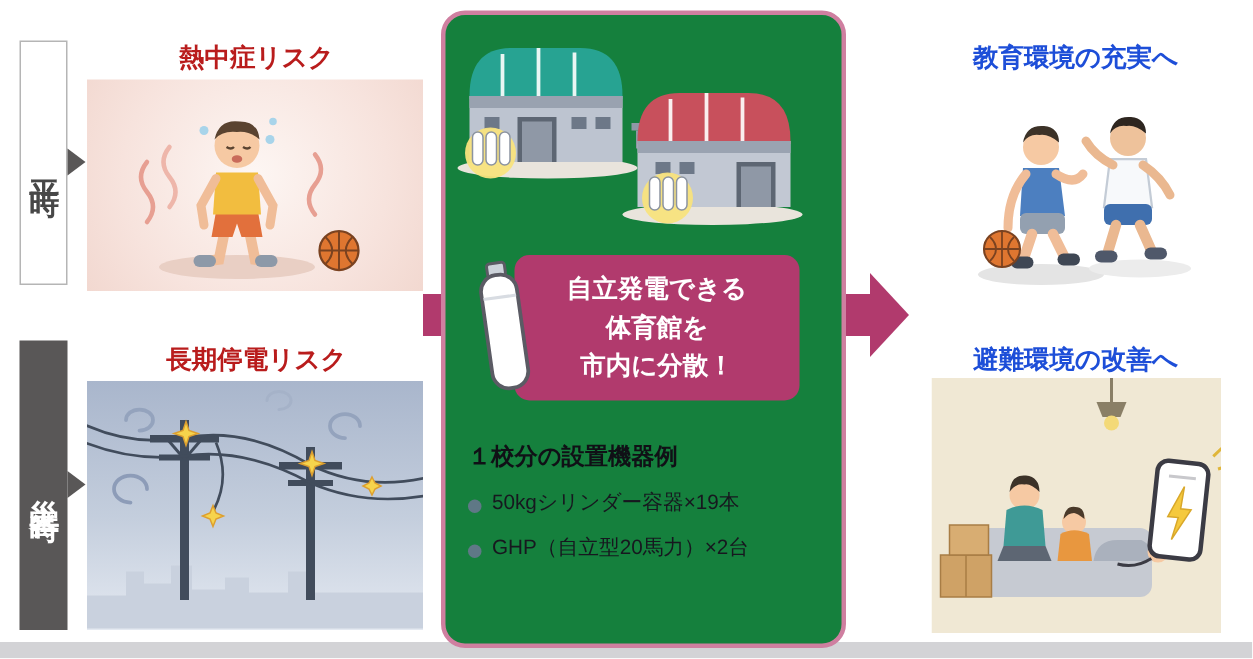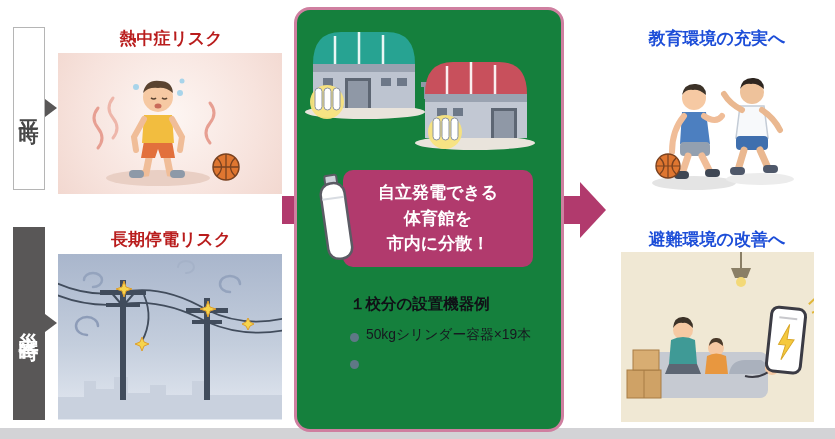--- a/index.html
+++ b/index.html
@@ -47,21 +47,21 @@
   .card { position:absolute; left:294px; top:7px; width:270px; height:425px;
     background:#15803d; border:3px solid #cf7fa0; border-radius:16px; z-index:2; }
   .gym-illus { position:absolute; left:6px; top:8px; width:233px; height:152px; }
   .gym-illus svg { width:100%; height:100%; display:block; }
   .badge { position:absolute; left:46px; top:160px; width:190px; z-index:3;
     background:#b13a6d; border-radius:10px; color:#ffffff; font-weight:700;
     font-size:17px; line-height:1.5; text-align:center; padding:10px 2px; }
   .badge span { display:block; }
   .cyl-icon { position:absolute; left:18px; top:162px; width:42px; height:92px; z-index:4; }
   .cyl-icon svg { width:100%; height:100%; display:block; }
-  .equip { position:absolute; left:15px; top:284px; width:222px;margin-left:38px; }
+  .equip { position:absolute; left:15px; top:284px; width:222px; }
   .equip-title { font-size:15.5px; font-weight:700; color:#101016; margin-bottom:10px; }
   .equip-item { display:flex; align-items:center; gap:7px;
     font-size:13.8px; color:#17171f; line-height:1.5; margin-bottom:9px; }
   .equip-item .dot { flex:none; width:9px; height:9px; border-radius:50%;
     background:#5f7886; margin-top:5px; }
 
   .bottom-strip { position:absolute; left:0; top:428px; width:835px; height:11px; background:#d3d3d6; }
 </style>
 </head>
 <body>
@@ -200,20 +200,21 @@
     </div>
 
     <div class="equip">
       <div class="equip-title">１校分の設置機器例</div>
       <div class="equip-item">
         <span class="dot"></span>
         <span>50kgシリンダー容器×19本</span>
       </div>
       <div class="equip-item">
         <span class="dot"></span>
+        <span>GHP（自立型20馬力）×2台</span>
       </div>
     </div>
   </div>
 
   <div class="panel-title right" style="left:614px;top:27px;width:206px;">教育環境の充実へ</div>
   <div class="illus illus-bball">
     <svg viewBox="0 0 175 145">
       <ellipse cx="62" cy="131" rx="42" ry="7" fill="#e4e4e4"></ellipse>
       <ellipse cx="128" cy="127" rx="34" ry="6" fill="#ececec"></ellipse>
       <g>

